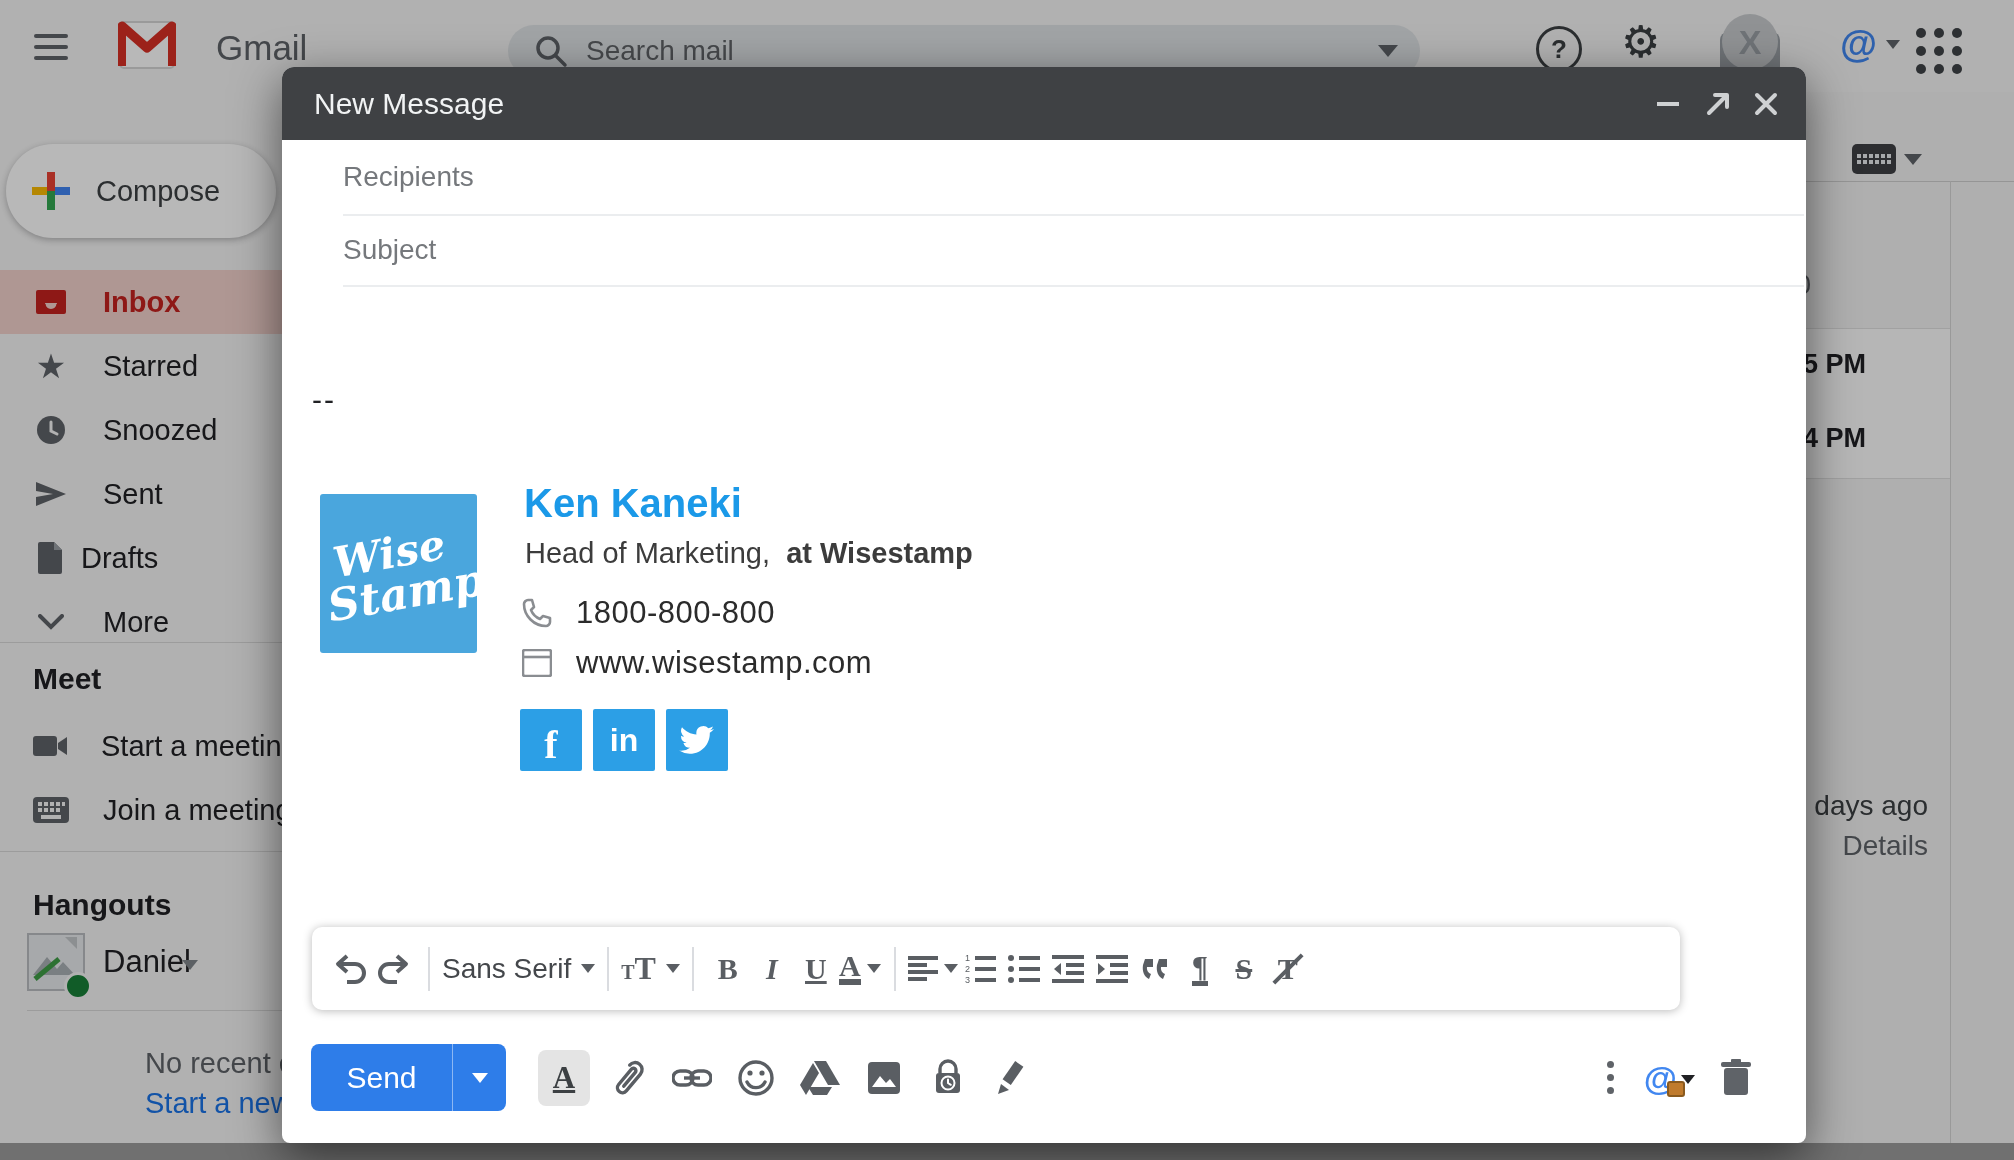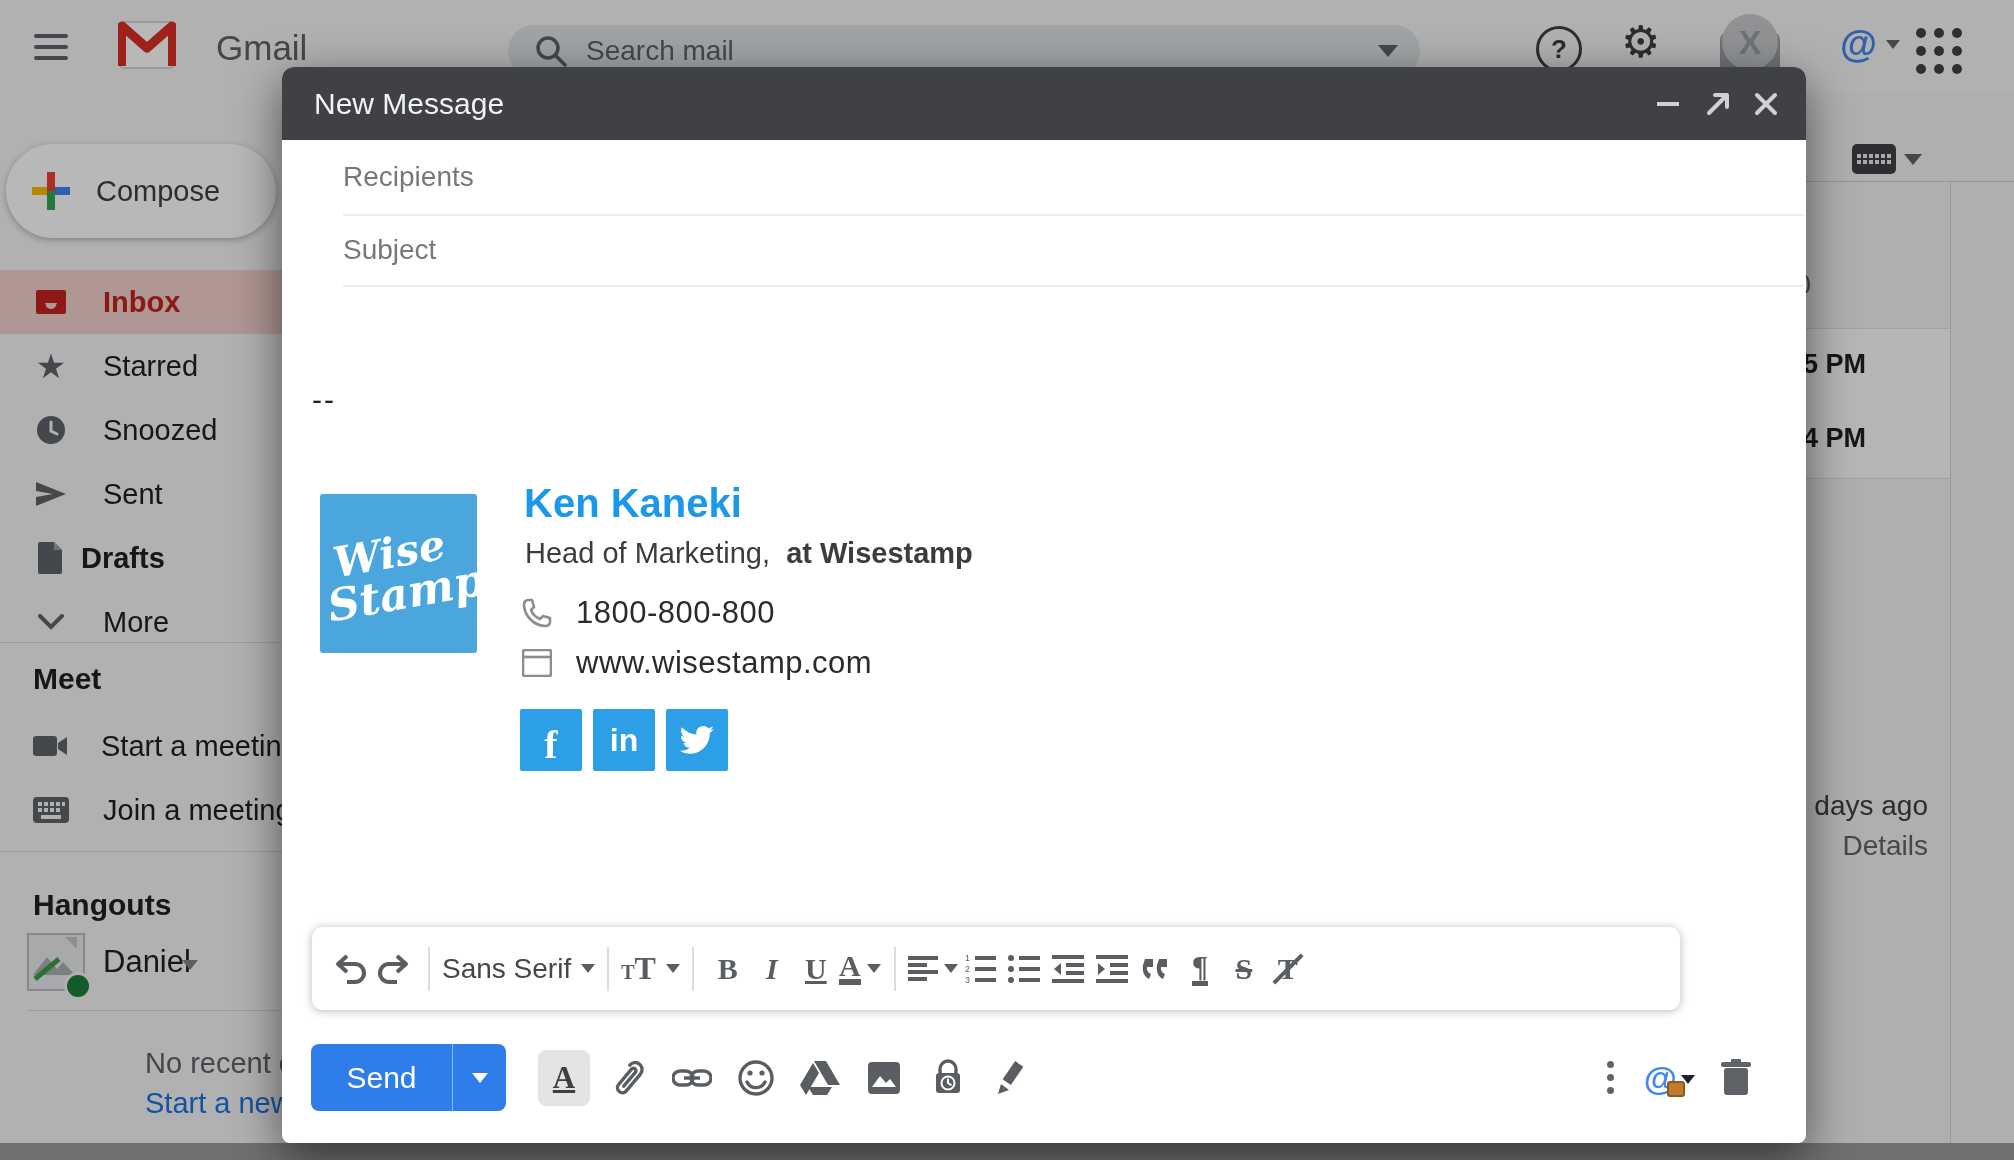--- a/index.html
+++ b/index.html
@@ -32,21 +32,21 @@
   
   .sidebar{position:absolute;left:0;top:92px;width:282px;height:1051px;overflow:hidden;background:#f5f5f5;}
   .compose-pill{position:absolute;left:6px;top:52px;width:270px;height:94px;background:#ffffff;
                 border-radius:47px;box-shadow:0 2px 6px rgba(32,33,36,.3);display:flex;align-items:center;}
   .compose-lbl{font-size:29px;color:#3c4043;font-weight:500;margin-left:22px;}
   .navrow{position:absolute;left:0;width:282px;height:64px;display:flex;align-items:center;}
   .navrow .ic{width:36px;margin-left:33px;display:flex;justify-content:center;}
   .navrow .lbl{margin-left:34px;font-size:29px;color:#202124;white-space:nowrap;}
   .navrow.active{background:#f3d1cc;}
   .navrow.active .lbl{color:#c5221f;font-weight:bold;}
-  .bold .lbl{font-weight:bold;margin-left:12px;}
+  .bold .lbl{font-weight:normal;margin-left:12px;}
   .sechead{font-size:30px;font-weight:bold;color:#202124;}
   .hairline{position:absolute;height:1px;background:#d8d8d8;}
   .bluelink{color:#1a73e8;}
   .dan-avatar{position:absolute;left:27px;top:841px;width:54px;height:54px;background:#e8eaed;
               border:2px solid #babdc1;}
   .gdot{position:absolute;left:64px;top:880px;width:22px;height:22px;border-radius:50%;
         background:#188038;border:3px solid #f5f5f5;}
   
   .rightpane{position:absolute;left:1500px;top:92px;width:514px;height:1051px;background:#f3f3f3;}
   .mailrow{position:absolute;left:0;width:450px;background:#fdfdfd;border-bottom:1px solid #e0e0e0;

